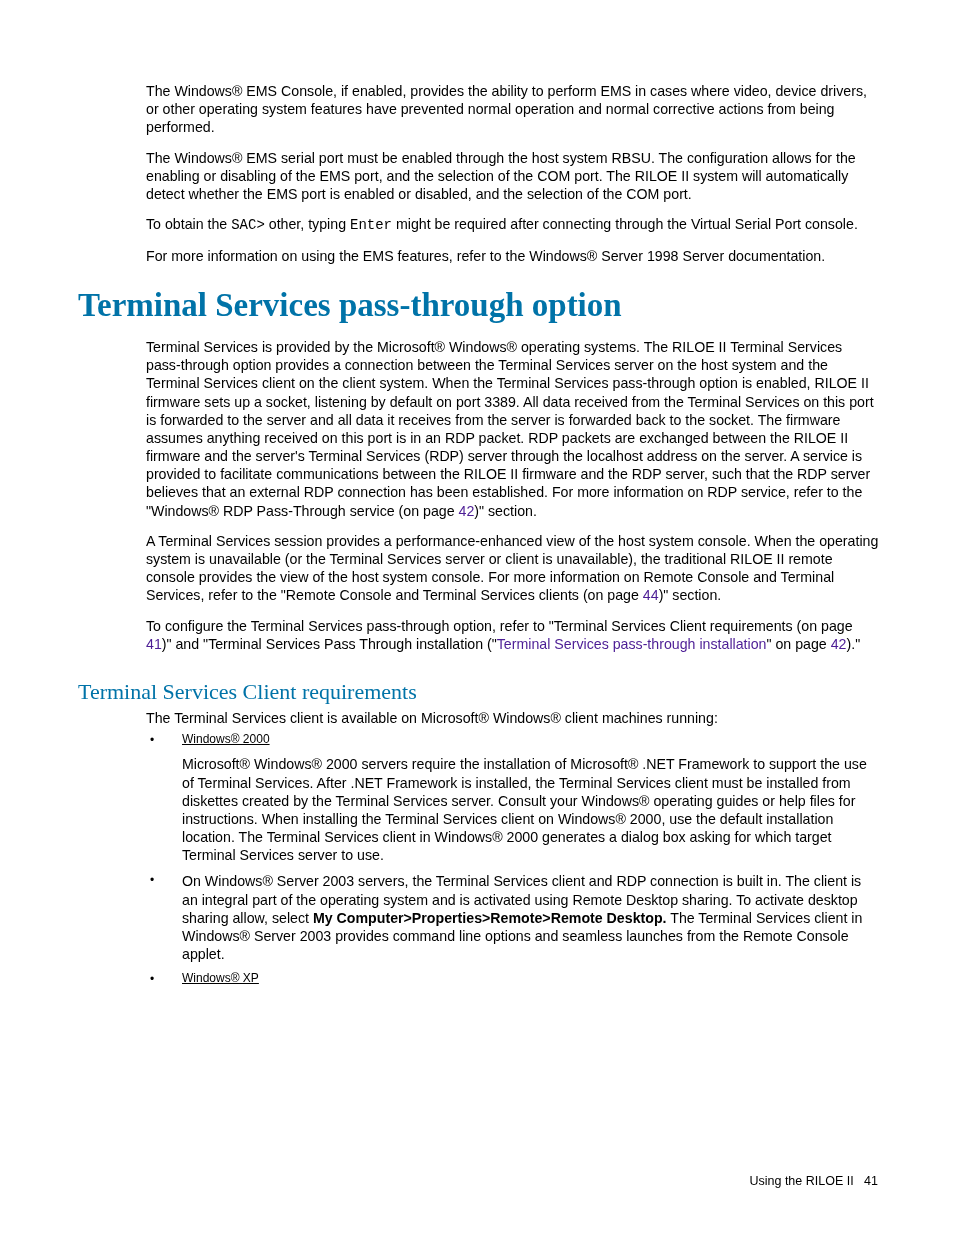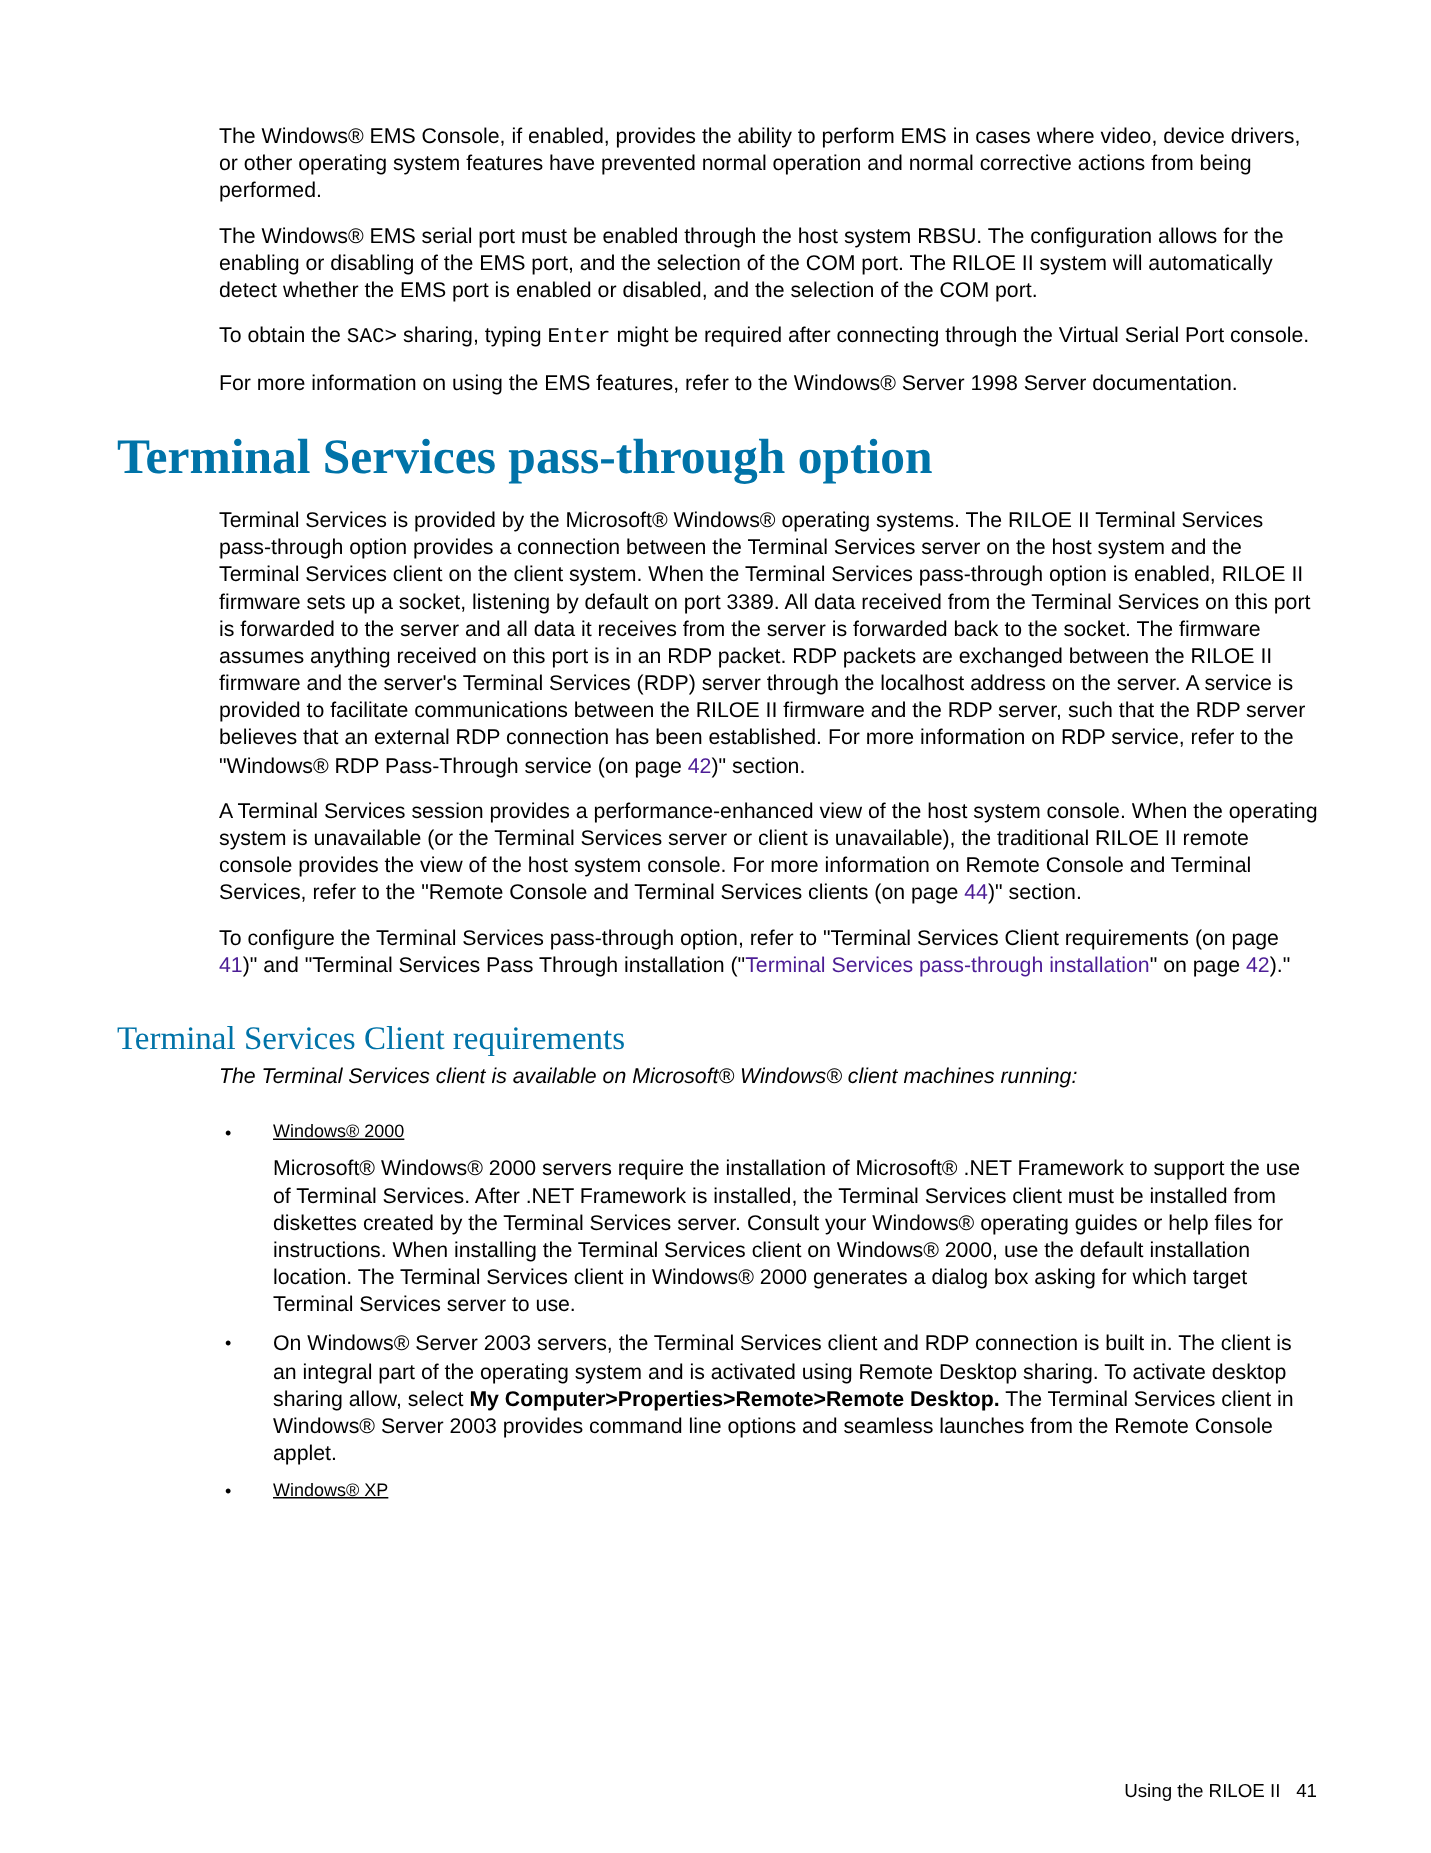--- a/index.html
+++ b/index.html
@@ -62,58 +62,58 @@
   }
   .li-body {
     font-size: 14.2px;
     line-height: 1.28;
     margin-bottom: 8px;
   }
   .bold { font-weight: bold; }
   .link { color: #4c1d95; }
   .footer {
     position: absolute;
-    bottom: 34px;
+    bottom: 47px;
     right: 76px;
     font-size: 12.5px;
     color: #000;
   }
 </style>
 </head>
 <body>
 
 <div class="page">
 
   <p class="body-text">The Windows® EMS Console, if enabled, provides the ability to perform EMS in cases where video, device drivers, or other operating system features have prevented normal operation and normal corrective actions from being performed.</p>
 
   <p class="body-text">The Windows® EMS serial port must be enabled through the host system RBSU. The configuration allows for the enabling or disabling of the EMS port, and the selection of the COM port. The RILOE II system will automatically detect whether the EMS port is enabled or disabled, and the selection of the COM port.</p>
 
   <p class="body-text">
-    <span>To obtain the </span><span class="mono">SAC&gt;</span><span> sharing, typing </span><span class="mono">Enter</span><span> might be required after connecting through the Virtual Serial Port console.</span>
+    <span>To obtain the </span><span class="mono">SAC&gt;</span><span> other, typing </span><span class="mono">Enter</span><span> might be required after connecting through the Virtual Serial Port console.</span>
   </p>
 
   <p class="body-text">For more information on using the EMS features, refer to the Windows® Server 1998 Server documentation.</p>
 
   <h1>Terminal Services pass-through option</h1>
 
   <p class="body-text">
     <span>Terminal Services is provided by the Microsoft® Windows® operating systems. The RILOE II Terminal Services pass-through option provides a connection between the Terminal Services server on the host system and the Terminal Services client on the client system. When the Terminal Services pass-through option is enabled, RILOE II firmware sets up a socket, listening by default on port 3389. All data received from the Terminal Services on this port is forwarded to the server and all data it receives from the server is forwarded back to the socket. The firmware assumes anything received on this port is in an RDP packet. RDP packets are exchanged between the RILOE II firmware and the server's Terminal Services (RDP) server through the localhost address on the server. A service is provided to facilitate communications between the RILOE II firmware and the RDP server, such that the RDP server believes that an external RDP connection has been established. For more information on RDP service, refer to the "Windows® RDP Pass-Through service (on page </span><span class="link">42</span><span>)" section.</span>
   </p>
 
   <p class="body-text">
     <span>A Terminal Services session provides a performance-enhanced view of the host system console. When the operating system is unavailable (or the Terminal Services server or client is unavailable), the traditional RILOE II remote console provides the view of the host system console. For more information on Remote Console and Terminal Services, refer to the "Remote Console and Terminal Services clients (on page </span><span class="link">44</span><span>)" section.</span>
   </p>
 
   <p class="body-text">
     <span>To configure the Terminal Services pass-through option, refer to "Terminal Services Client requirements (on page </span><span class="link">41</span><span>)" and "Terminal Services Pass Through installation ("</span><span class="link">Terminal Services pass-through installation</span><span>" on page </span><span class="link">42</span><span>)."</span>
   </p>
 
   <h2>Terminal Services Client requirements</h2>
 
-  <p class="body-text" style="margin-bottom:20px;font-style:italic;">The Terminal Services client is available on Microsoft® Windows® client machines running:</p>
+  <p class="body-text" style="margin-bottom:5px;">The Terminal Services client is available on Microsoft® Windows® client machines running:</p>
 
   <ul>
     <li>
       <div class="li-head">Windows® 2000</div>
       <div class="li-body">Microsoft® Windows® 2000 servers require the installation of Microsoft® .NET Framework to support the use of Terminal Services. After .NET Framework is installed, the Terminal Services client must be installed from diskettes created by the Terminal Services server. Consult your Windows® operating guides or help files for instructions. When installing the Terminal Services client on Windows® 2000, use the default installation location. The Terminal Services client in Windows® 2000 generates a dialog box asking for which target Terminal Services server to use.</div>
     </li>
     <li>
       <div class="li-body">
         <span>On Windows® Server 2003 servers, the Terminal Services client and RDP connection is built in. The client is an integral part of the operating system and is activated using Remote Desktop sharing. To activate desktop sharing allow, select </span><span class="bold">My Computer&gt;Properties&gt;Remote&gt;Remote Desktop.</span><span> The Terminal Services client in Windows® Server 2003 provides command line options and seamless launches from the Remote Console applet.</span>
       </div>

